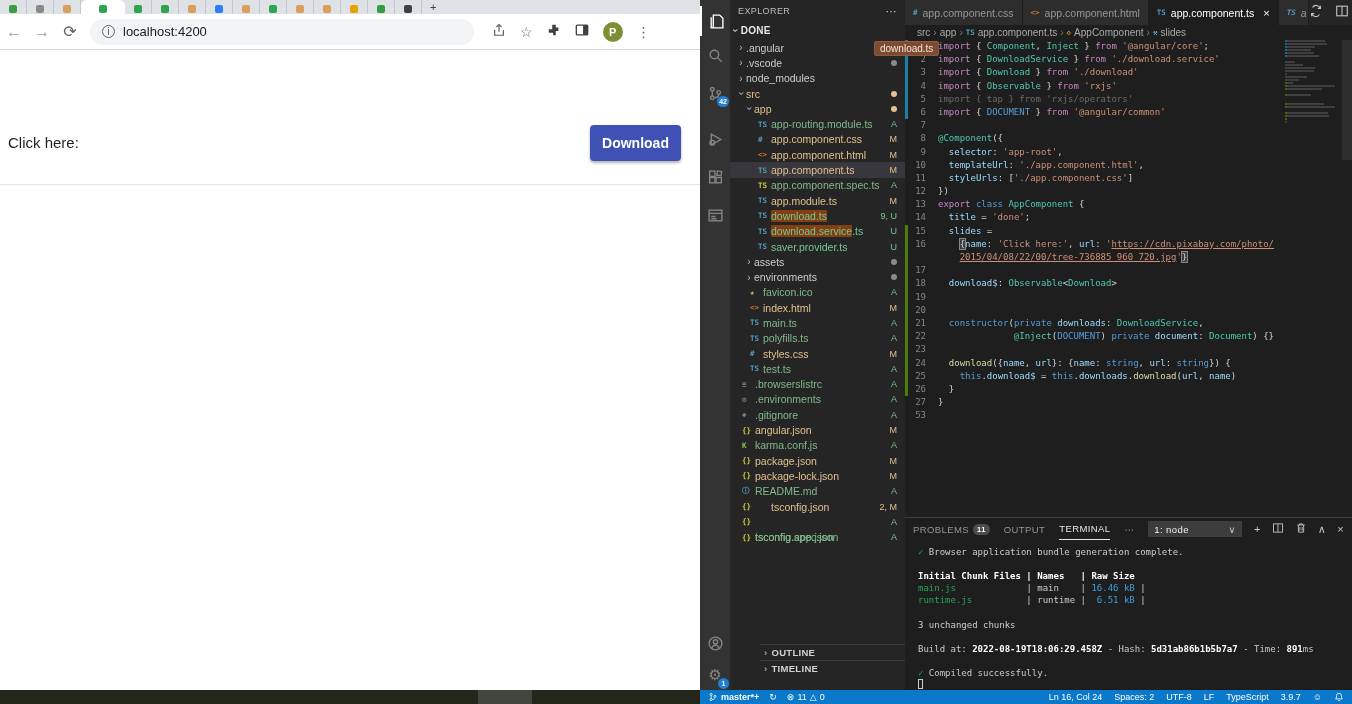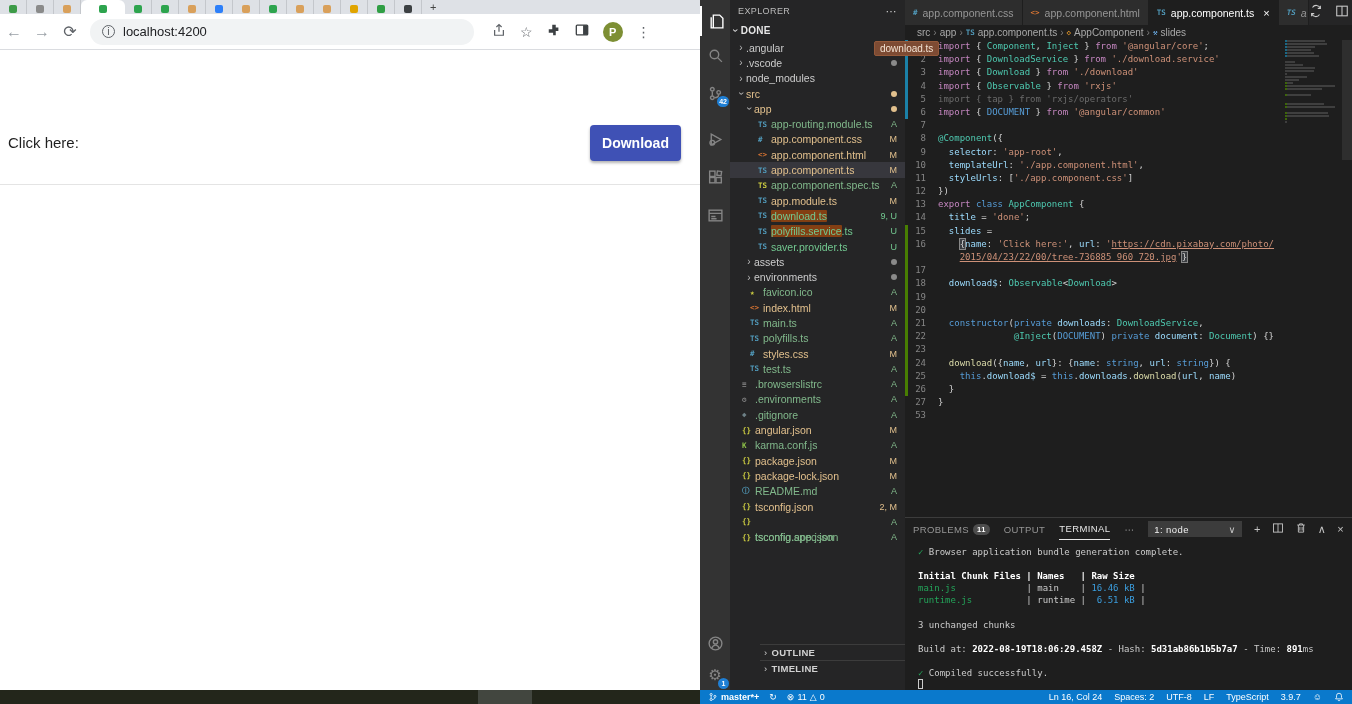--- a/index.html
+++ b/index.html
@@ -320,21 +320,21 @@
             <span class="fname" style="color: rgb(226, 192, 141);">app.module.ts</span>
             <span class="tbadge" style="color: rgb(226, 192, 141);">M</span>
           </div>
           <div class="trow" style="padding-left: 28px;">
             <span class="fico" style="color: rgb(81, 154, 186);">TS</span>
             <span class="fname" style="color: rgb(115, 201, 145);"><span class="hl">download.ts</span></span>
             <span class="tbadge" style="color: rgb(115, 201, 145);">9, U</span>
           </div>
           <div class="trow" style="padding-left: 28px;">
             <span class="fico" style="color: rgb(81, 154, 186);">TS</span>
-            <span class="fname" style="color: rgb(115, 201, 145);"><span class="hl">polyfills.service</span>.ts</span>
+            <span class="fname" style="color: rgb(115, 201, 145);"><span class="hl">download.service</span>.ts</span>
             <span class="tbadge" style="color: rgb(115, 201, 145);">U</span>
           </div>
           <div class="trow" style="padding-left: 28px;">
             <span class="fico" style="color: rgb(81, 154, 186);">TS</span>
             <span class="fname" style="color: rgb(115, 201, 145);">saver.provider.ts</span>
             <span class="tbadge" style="color: rgb(115, 201, 145);">U</span>
           </div>
           <div class="trow" style="padding-left: 14px;">
             <span class="chev">›</span>
             <span class="fname" style="color: rgb(204, 204, 204); font-weight: 400;">assets</span>
@@ -410,21 +410,21 @@
             <span class="fname" style="color: rgb(226, 192, 141);">package-lock.json</span>
             <span class="tbadge" style="color: rgb(226, 192, 141);">M</span>
           </div>
           <div class="trow" style="padding-left: 12px;">
             <span class="fico" style="color: rgb(81, 154, 186);">ⓘ</span>
             <span class="fname" style="color: rgb(129, 184, 139);">README.md</span>
             <span class="tbadge" style="color: rgb(129, 184, 139);">A</span>
           </div>
           <div class="trow" style="padding-left: 12px;">
             <span class="fico" style="color: rgb(203, 203, 65);">{}</span>
-            <span class="fname" style="color: rgb(226, 192, 141);">tsconfig.json</span>
+            <span class="fname" style="color: rgb(226, 192, 141); margin-left: 16px;">tsconfig.json</span>
             <span class="tbadge" style="color: rgb(226, 192, 141);">2, M</span>
           </div>
           <div class="trow" style="padding-left: 12px;">
             <span class="fico" style="color: rgb(203, 203, 65);">{}</span>
             <span class="fname" style="color: rgb(129, 184, 139); margin-top: 31px;">tsconfig.app.json</span>
             <span class="tbadge" style="color: rgb(129, 184, 139);">A</span>
           </div>
           <div class="trow" style="padding-left: 12px;">
             <span class="fico" style="color: rgb(203, 203, 65);">{}</span>
             <span class="fname" style="color: rgb(129, 184, 139);">tsconfig.spec.json</span>
@@ -500,21 +500,21 @@
           <div class="cl"><span class="gbar"></span><span class="lnum">7</span><span></span></div>
           <div class="cl"><span class="gbar"></span><span class="lnum">8</span><span><span class="tok-t">@Component</span><span class="tok-w">({</span></span></div>
           <div class="cl"><span class="gbar"></span><span class="lnum">9</span><span><span class="tok-w">  </span><span class="tok-p">selector</span><span class="tok-w">: </span><span class="tok-s">'app-root'</span><span class="tok-w">,</span></span></div>
           <div class="cl"><span class="gbar"></span><span class="lnum">10</span><span><span class="tok-w">  </span><span class="tok-p">templateUrl</span><span class="tok-w">: </span><span class="tok-s">'./app.component.html'</span><span class="tok-w">,</span></span></div>
           <div class="cl"><span class="gbar"></span><span class="lnum">11</span><span><span class="tok-w">  </span><span class="tok-p">styleUrls</span><span class="tok-w">: [</span><span class="tok-s">'./app.component.css'</span><span class="tok-w">]</span></span></div>
           <div class="cl"><span class="gbar"></span><span class="lnum">12</span><span><span class="tok-w">})</span></span></div>
           <div class="cl"><span class="gbar"></span><span class="lnum">13</span><span><span class="tok-k">export </span><span class="tok-b">class </span><span class="tok-t">AppComponent</span><span class="tok-w"> {</span></span></div>
           <div class="cl"><span class="gbar"></span><span class="lnum">14</span><span><span class="tok-w">  </span><span class="tok-p">title</span><span class="tok-w"> = </span><span class="tok-s">'done'</span><span class="tok-w">;</span></span></div>
           <div class="cl"><span class="gbar green"></span><span class="lnum">15</span><span><span class="tok-w">  </span><span class="tok-p">slides</span><span class="tok-w"> =</span></span></div>
           <div class="cl"><span class="gbar green"></span><span class="lnum">16</span><span><span class="tok-w">    </span><span class="tok-hb">{</span><span class="tok-p">name</span><span class="tok-w">: </span><span class="tok-s">'Click here:'</span><span class="tok-w">, </span><span class="tok-p">url</span><span class="tok-w">: </span><span class="tok-s">'</span><span class="tok-u">https://cdn.pixabay.com/photo/</span></span></div>
-          <div class="cl"><span class="gbar green"></span><span class="lnum"></span><span><span class="tok-w">    </span><span class="tok-u">2015/04/23/22/00/tree-736885_960_720.jpg</span><span class="tok-s">'</span><span class="tok-hb">}</span></span></div>
+          <div class="cl"><span class="gbar green"></span><span class="lnum"></span><span><span class="tok-w">    </span><span class="tok-u">2015/04/08/22/00/tree-736885_960_720.jpg</span><span class="tok-s">'</span><span class="tok-hb">}</span></span></div>
           <div class="cl"><span class="gbar green"></span><span class="lnum">17</span><span></span></div>
           <div class="cl"><span class="gbar green"></span><span class="lnum">18</span><span><span class="tok-w">  </span><span class="tok-p">download$</span><span class="tok-w">: </span><span class="tok-t">Observable</span><span class="tok-w">&lt;</span><span class="tok-t">Download</span><span class="tok-w">&gt;</span></span></div>
           <div class="cl"><span class="gbar green"></span><span class="lnum">19</span><span></span></div>
           <div class="cl"><span class="gbar green"></span><span class="lnum">20</span><span></span></div>
           <div class="cl"><span class="gbar green"></span><span class="lnum">21</span><span><span class="tok-w">  </span><span class="tok-b">constructor</span><span class="tok-w">(</span><span class="tok-b">private</span><span class="tok-w"> </span><span class="tok-p">downloads</span><span class="tok-w">: </span><span class="tok-t">DownloadService</span><span class="tok-w">,</span></span></div>
           <div class="cl"><span class="gbar green"></span><span class="lnum">22</span><span><span class="tok-w">              </span><span class="tok-t">@Inject</span><span class="tok-w">(</span><span class="tok-b">DOCUMENT</span><span class="tok-w">) </span><span class="tok-b">private</span><span class="tok-w"> </span><span class="tok-p">document</span><span class="tok-w">: </span><span class="tok-t">Document</span><span class="tok-w">) {}</span></span></div>
           <div class="cl"><span class="gbar green"></span><span class="lnum">23</span><span></span></div>
           <div class="cl"><span class="gbar green"></span><span class="lnum">24</span><span><span class="tok-w">  </span><span class="tok-y">download</span><span class="tok-w">({</span><span class="tok-p">name</span><span class="tok-w">, </span><span class="tok-p">url</span><span class="tok-w">}: {</span><span class="tok-p">name</span><span class="tok-w">: </span><span class="tok-b">string</span><span class="tok-w">, </span><span class="tok-p">url</span><span class="tok-w">: </span><span class="tok-b">string</span><span class="tok-w">}) {</span></span></div>
           <div class="cl"><span class="gbar green"></span><span class="lnum">25</span><span><span class="tok-w">    </span><span class="tok-b">this</span><span class="tok-w">.</span><span class="tok-p">download$</span><span class="tok-w"> = </span><span class="tok-b">this</span><span class="tok-w">.</span><span class="tok-p">downloads</span><span class="tok-w">.</span><span class="tok-y">download</span><span class="tok-w">(</span><span class="tok-p">url</span><span class="tok-w">, </span><span class="tok-p">name</span><span class="tok-w">)</span></span></div>
           <div class="cl"><span class="gbar green"></span><span class="lnum">26</span><span><span class="tok-w">  }</span></span></div>

